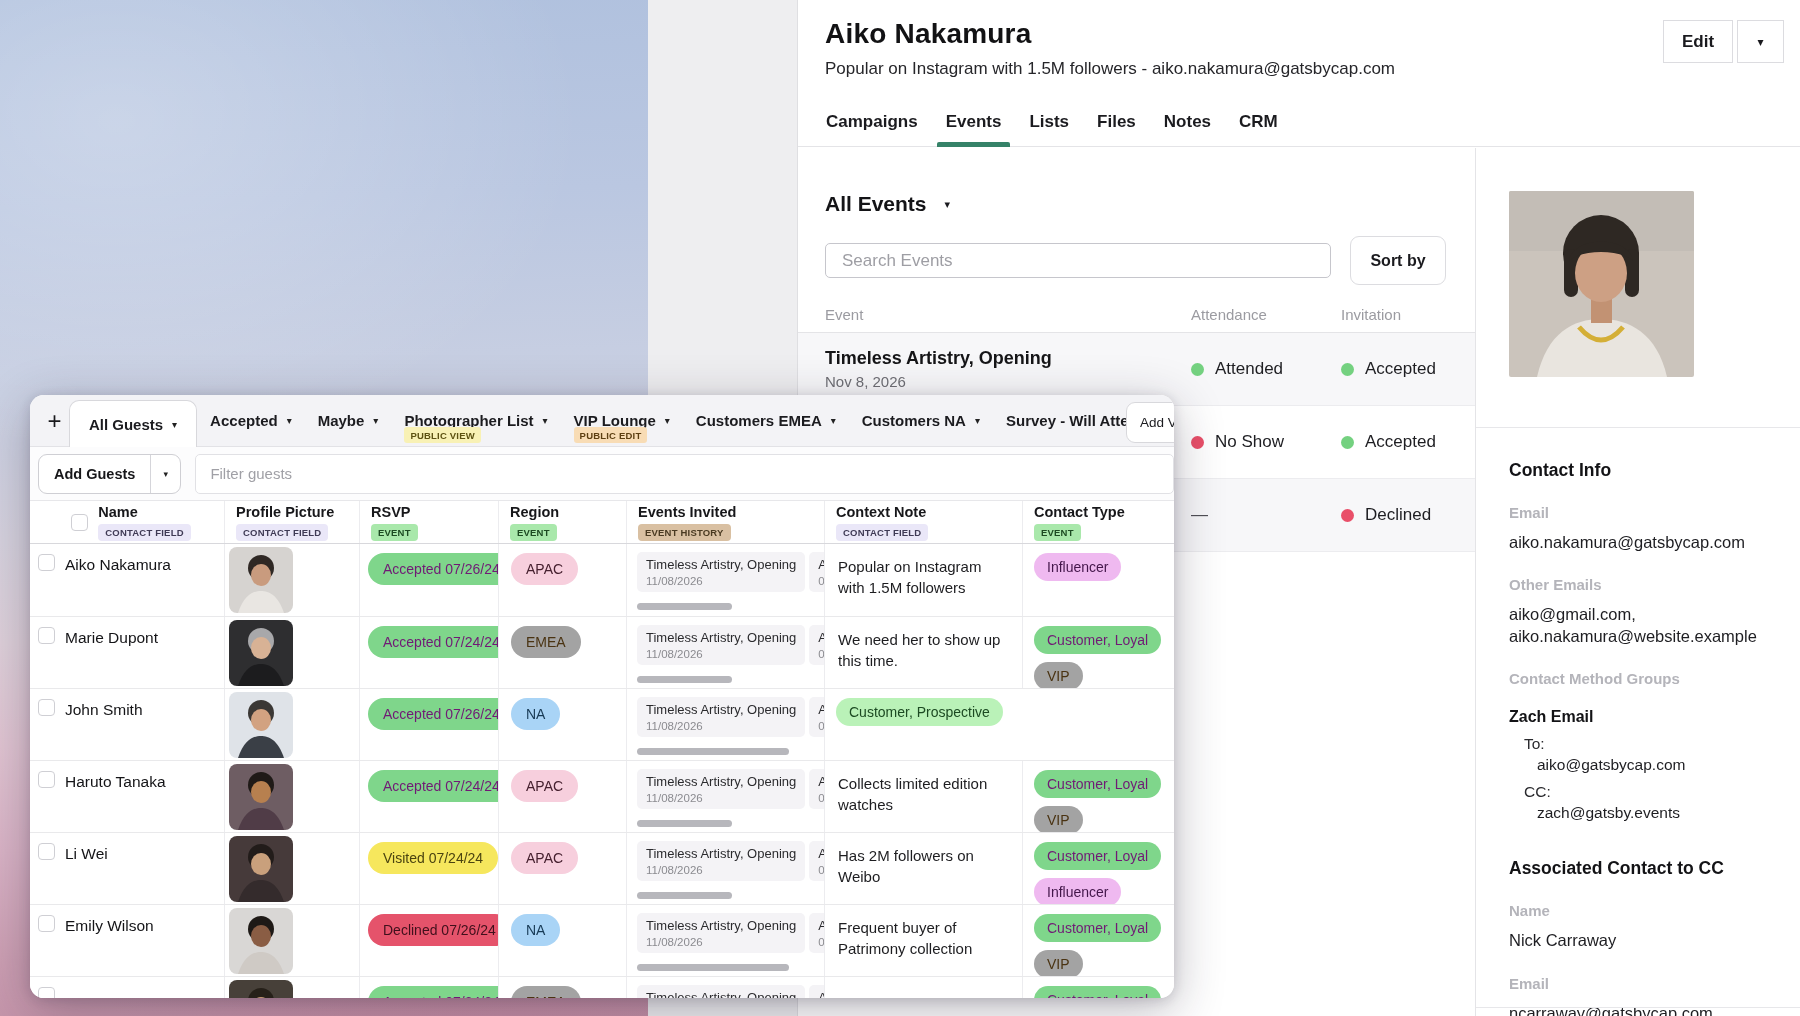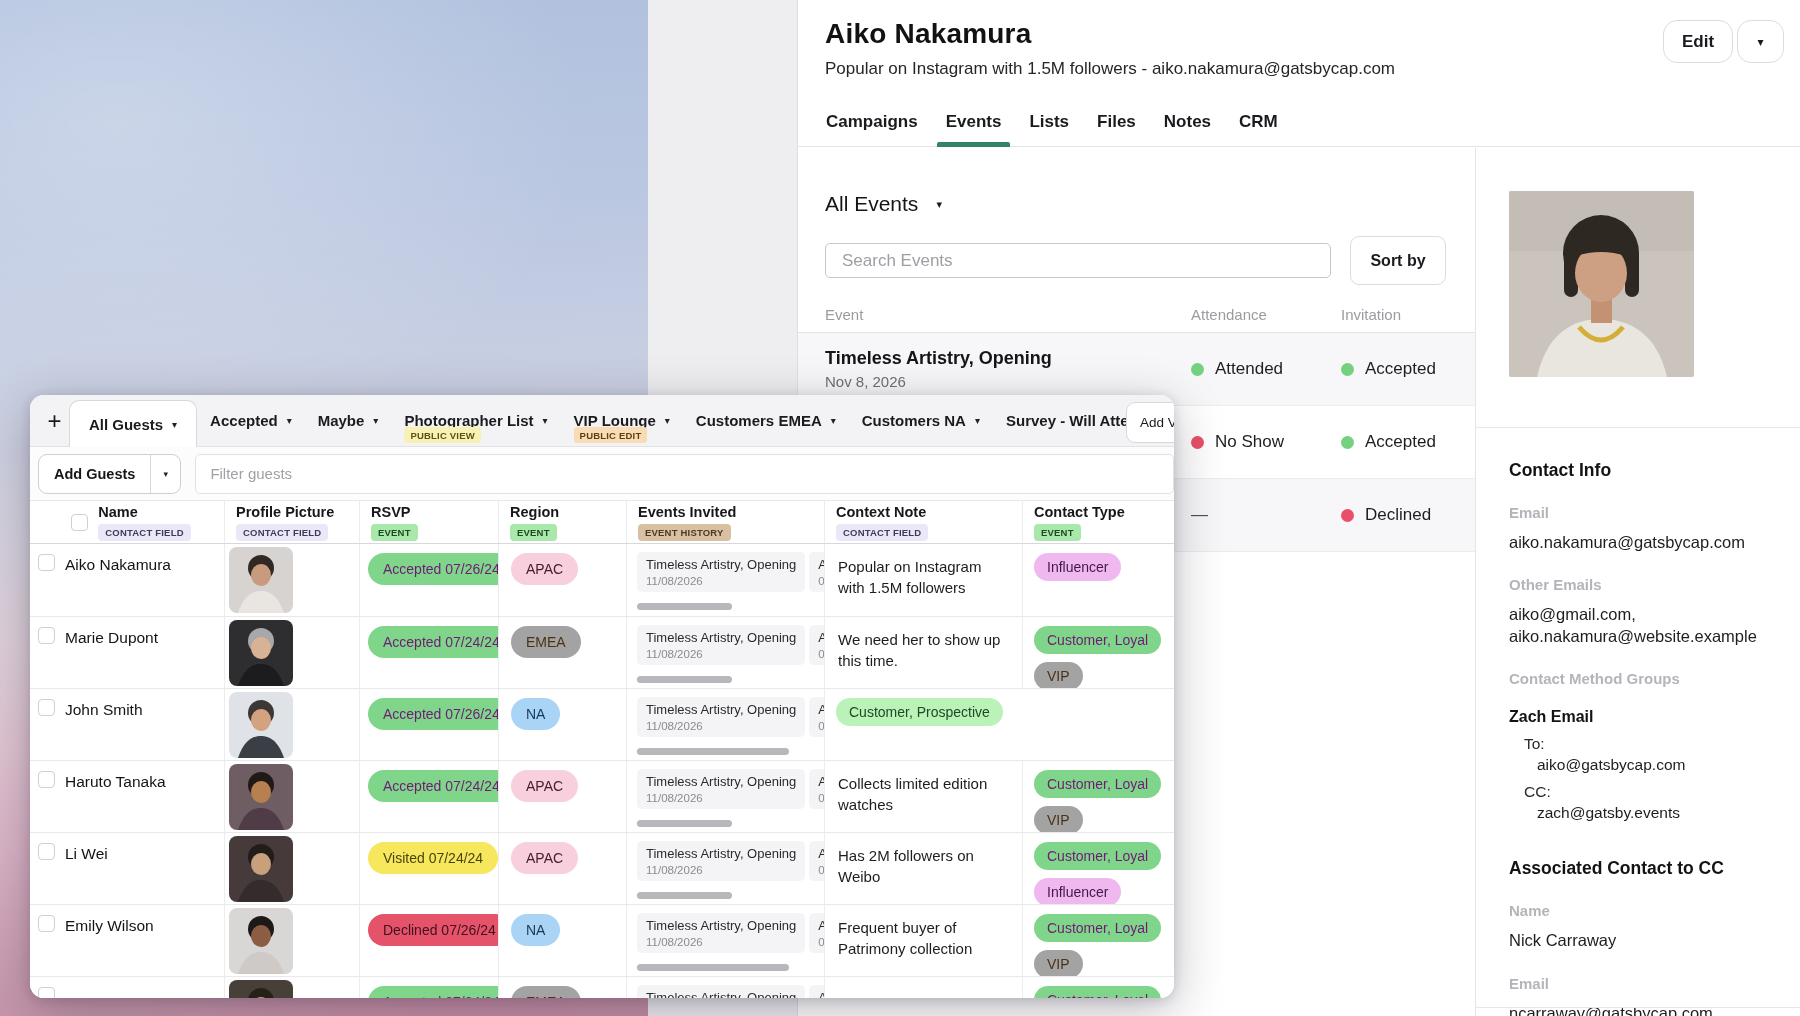--- a/index.html
+++ b/index.html
@@ -13,31 +13,31 @@
       radial-gradient(120% 55% at 18% 12%, rgba(255,255,255,.28), transparent 60%),
       radial-gradient(80% 40% at 70% 90%, rgba(196,120,150,.35), transparent 70%),
       linear-gradient(178deg,#b0c1de 0%,#bac7e1 20%,#c8cfe2 38%,#d6d2de 52%,#ded0da 62%,#e0c4d2 72%,#d9b3c6 82%,#cda0b4 92%,#c392a8 100%); }
   .bg-gap { position:absolute; left:648px; top:0; width:149px; height:1016px; background:#eeeef0; }
 
   
   .panel { position:absolute; left:797px; top:0; right:0; bottom:0; background:#fff; border-left:1px solid #dfdfe2; }
   .panel-header { position:relative; height:147px; border-bottom:1px solid #e4e4e7; }
   .panel-header h1 { font-size:28px; font-weight:700; color:#121214; padding:18px 0 0 27px; letter-spacing:.2px; }
   .subtitle { font-size:17px; color:#26262a; padding:9px 0 0 27px; }
-  .btn { background:#fff; border:1px solid #dcdce0; border-radius:14px; cursor:pointer; font-family:inherit; }
+  .btn { background:#fff; border:1px solid #dcdce0; border-radius:0; cursor:pointer; font-family:inherit; }
   .edit-btn { position:absolute; top:20px; right:67px; width:70px; height:43px; font-size:17px; font-weight:700; color:#1a1a1e; }
   .caret-btn { position:absolute; top:20px; right:16px; width:47px; height:43px; font-size:12px; color:#1a1a1e; }
   .tabs { position:absolute; left:27px; bottom:0; display:flex; gap:26px; }
   .mtab { position:relative; background:none; border:none; font-family:inherit; font-size:17px; font-weight:700; color:#1b1b1f; padding:0 1px 14px; cursor:pointer; }
   .mtab.active::after { content:""; position:absolute; left:-8px; right:-8px; bottom:-1px; height:5px; background:#358268; border-radius:2px 2px 0 0; }
 
   .panel-body { position:absolute; top:148px; left:0; right:0; bottom:0; }
   .events-area { position:absolute; left:0; top:0; bottom:0; right:325px; }
   .ev-heading { margin:44px 0 0 27px; display:flex; align-items:center; gap:18px; }
-  .ev-heading h2 { font-size:21px; font-weight:400; color:#141417; }
+  .ev-heading h2 { font-size:21px; font-weight:700; color:#141417; }
   .ev-heading .caret { font-size:11px; color:#1a1a1e; }
   .search-row { display:flex; align-items:center; margin:20px 29px 0 27px; }
   .search-input { width:506px; height:35px; border:1px solid #c6c6cc; border-radius:5px; padding:0 16px; font-size:17px; font-family:inherit; color:#222; }
   .search-input::placeholder { color:#9e9ea4; }
   .sort-btn { margin-left:auto; width:96px; height:49px; font-size:16px; font-weight:700; color:#1a1a1e; border-radius:9px; }
   .ev-grid { display:grid; grid-template-columns:366px 150px 1fr; padding:0 29px 0 27px; }
   .ev-head { margin-top:21px; padding-bottom:9px; border-bottom:1px solid #e4e4e7; color:#9b9ba1; font-size:15px; }
   .ev-row { height:73px; align-items:center; border-bottom:1px solid #ececef; }
   .ev-gray { background:#f7f7f9; }
   .ev-name { font-size:18px; font-weight:700; color:#161618; }

